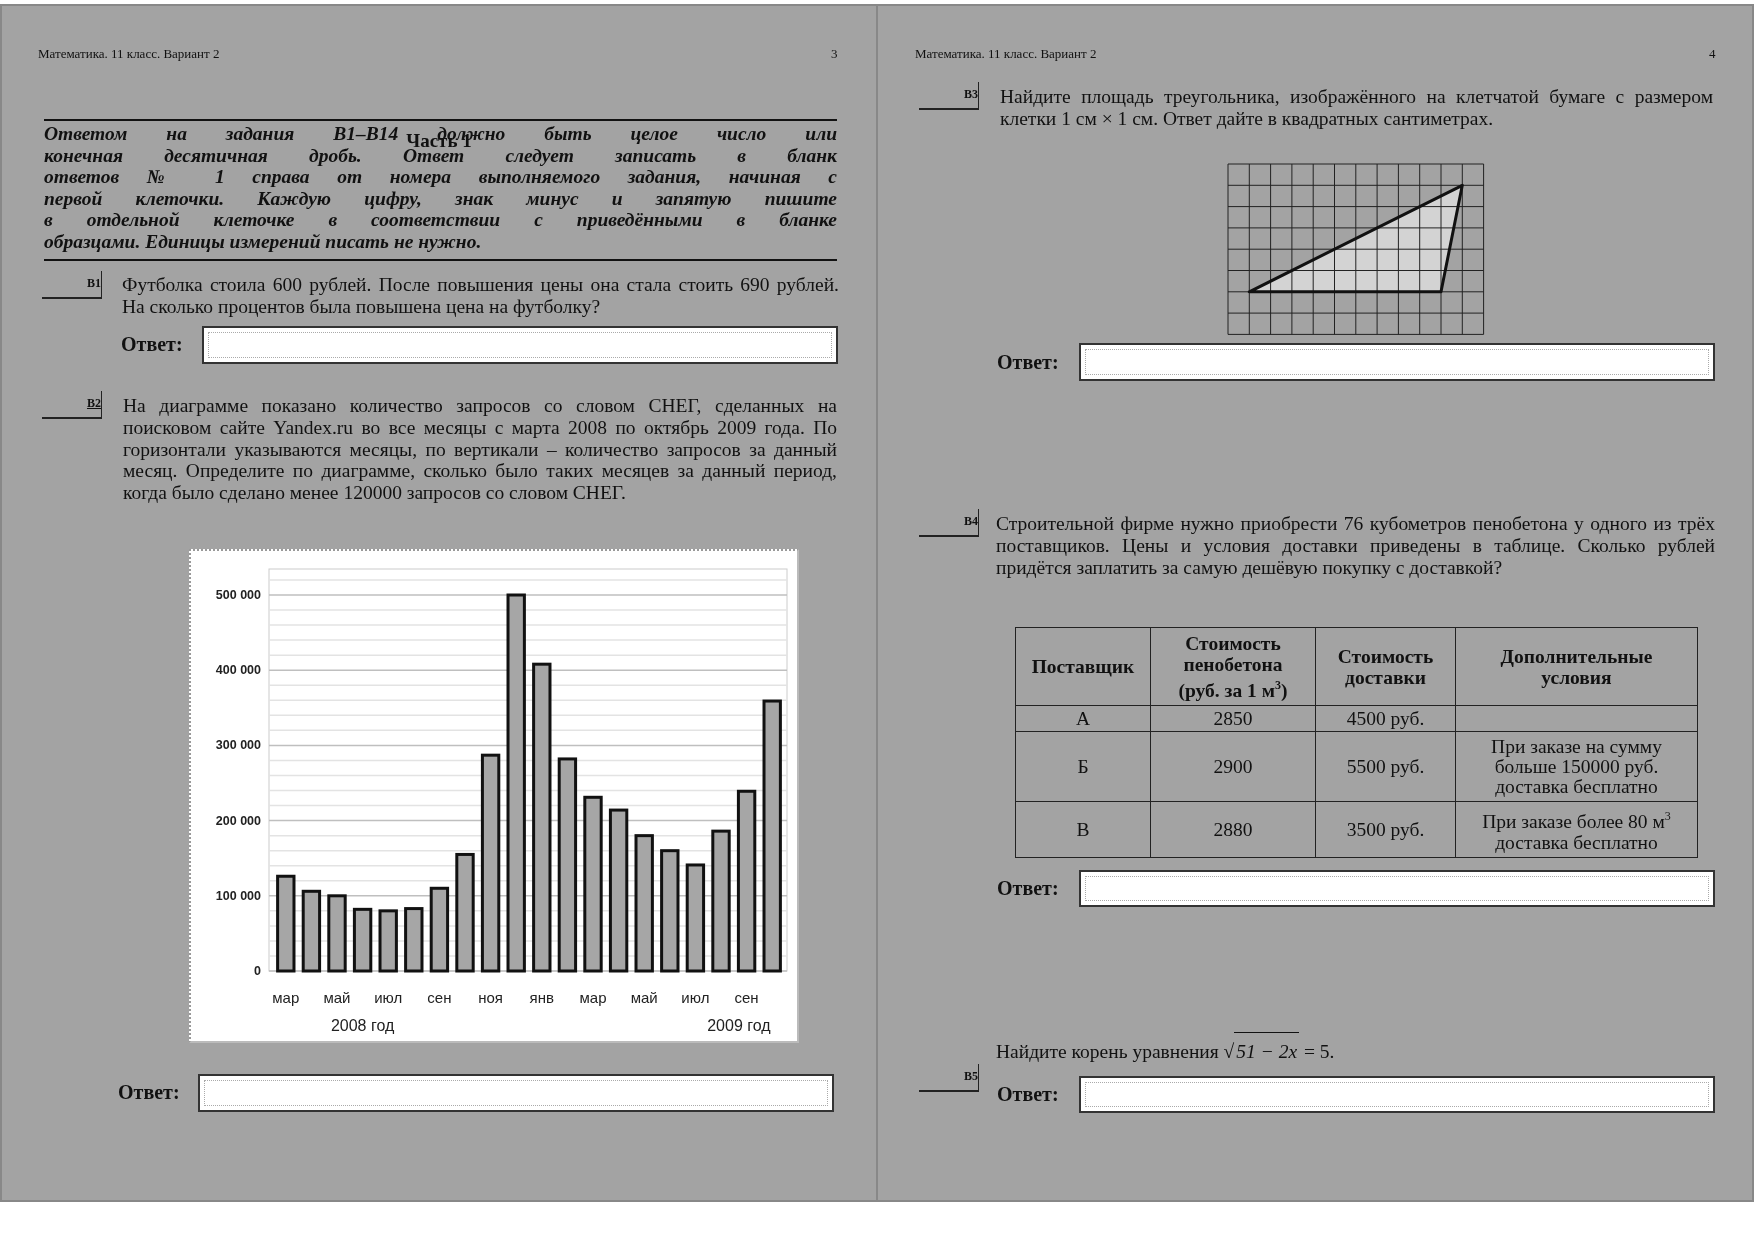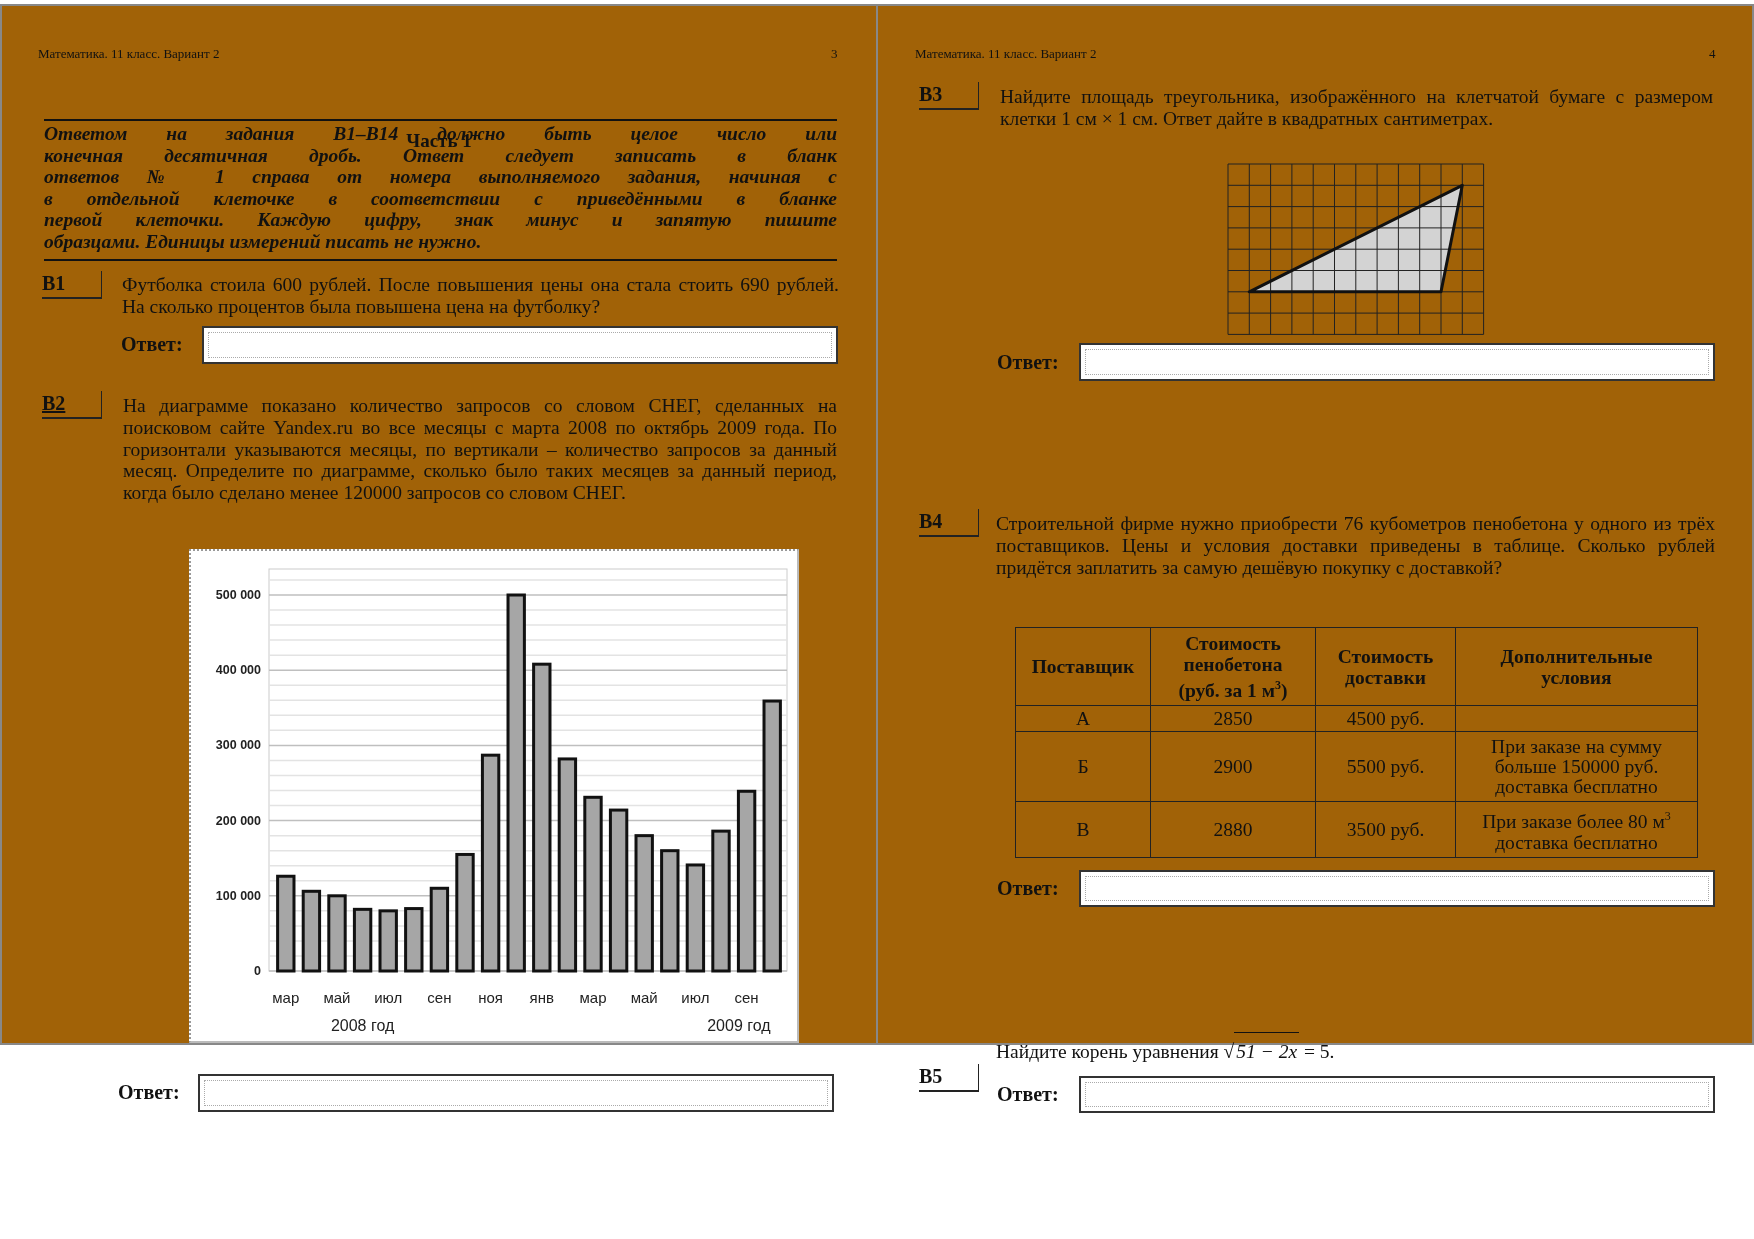--- a/index.html
+++ b/index.html
@@ -1,29 +1,29 @@
 <!DOCTYPE html>
 <html><head>
 <meta charset="utf-8">
 <style>
   html, body { margin:0; padding:0; background:#fff; }
   body { width:1754px; height:1239px; position:relative; overflow:hidden;
          font-family:"DejaVu Serif","Liberation Serif",serif; color:#111; }
-  .page { position:absolute; top:4px; height:1041px; background:#a16207;
+  .page { position:absolute; top:4px; height:1198px; background:#a3a3a3;
           border:2px solid #888; box-sizing:border-box; }
   #page-left { left:0; width:878px; }
   #page-right { left:876px; width:878px; }
   .abs { position:absolute; }
   .hdr { font-family:"Liberation Serif",serif; font-size:13px; top:40px; }
   .pnum { font-family:"Liberation Serif",serif; font-size:13px; top:40px; }
   .part-title { font-family:"Liberation Serif",serif; font-weight:bold; font-size:19px; width:100%; text-align:center; top:80px;margin-top:44px; }
   .rule { background:#111; height:2px; }
   .instr { font-family:"Liberation Serif",serif; font-style:italic; font-weight:bold; font-size:19.5px; line-height:21.5px; text-align:justify; text-align-last:left; }
-  .task-tag { font-family:"Liberation Serif",serif; font-weight:bold; font-size:20px; width:60px; height:28px;
-              border-right:1px solid #222; border-bottom:2px solid #222; box-sizing:border-box; text-align:left; line-height:24px; }
+  .task-tag { font-family:"Liberation Serif",serif; font-weight:bold; font-size:12px; width:60px; height:28px;
+              border-right:1px solid #222; border-bottom:2px solid #222; box-sizing:border-box; text-align:right; line-height:24px; }
   .task-text { font-family:"Liberation Serif",serif; font-size:19.5px; line-height:21.8px; text-align:justify; text-align-last:left; }
   .ans-label { font-family:"Liberation Serif",serif; font-weight:bold; font-size:20px; }
   .ans-box { border:2px solid #333; box-sizing:border-box; background:#fff; }
   .ans-box::after { content:""; position:absolute; left:4px; right:4px; top:4px; bottom:4px; border:1px dotted #aaa; }
   .chart-frame { border:2px dotted #999; border-right:2px solid #bbb; border-bottom:2px solid #bbb; box-sizing:border-box; background:#fff; }
   table.b4 { border-collapse:collapse; font-family:"Liberation Serif",serif; font-size:19.5px; }
   table.b4 th, table.b4 td { border:1.5px solid #222; text-align:center; padding:0 2px; }
   table.b4 th { font-weight:bold; line-height:21px; }
   sup { font-size:12px; }
   .sqrt { border-top:1.5px solid #111; padding:8px 2px; }
@@ -34,22 +34,22 @@
 <div id="page-left" class="page">
   <div class="abs hdr" style="left:36px;">Математика. 11 класс. Вариант 2</div>
   <div class="abs pnum" style="left:829px;">3</div>
   <div class="abs part-title">Часть 1</div>
 
   <div class="abs rule" style="left:42px; width:793px; top:113px;"></div>
   <div class="abs instr" style="left:42px; width:793px; top:117px;">
     <div style="text-align:justify; text-align-last:justify;">Ответом на задания В1–В14 должно быть целое число или</div>
     <div style="text-align:justify; text-align-last:justify;">конечная десятичная дробь. Ответ следует записать в бланк</div>
     <div style="text-align:justify; text-align-last:justify;">ответов № 1 справа от номера выполняемого задания, начиная с</div>
+    <div style="text-align:justify; text-align-last:justify;">первой клеточки. Каждую цифру, знак минус и запятую пишите</div>
     <div style="text-align:justify; text-align-last:justify;">в отдельной клеточке в соответствии с приведёнными в бланке</div>
-    <div style="text-align:justify; text-align-last:justify;">первой клеточки. Каждую цифру, знак минус и запятую пишите</div>
     <div>образцами. Единицы измерений писать не нужно.</div>
   </div>
   <div class="abs rule" style="left:42px; width:793px; top:253px;"></div>
 
   <div class="abs task-tag" style="left:40px; top:265px;">B1</div>
   <div class="abs task-text" style="left:120px; width:717px; top:268px;">Футболка стоила 600 рублей. После повышения цены она стала стоить 690 рублей. На сколько процентов была повышена цена на футболку?</div>
   <div class="abs ans-label" style="left:119px; top:327px;">Ответ:</div>
   <div class="abs ans-box" style="left:200px; top:320px; width:636px; height:38px;"></div>
 
   <div class="abs task-tag" style="left:40px; top:385px;text-decoration:underline;">B2</div>

